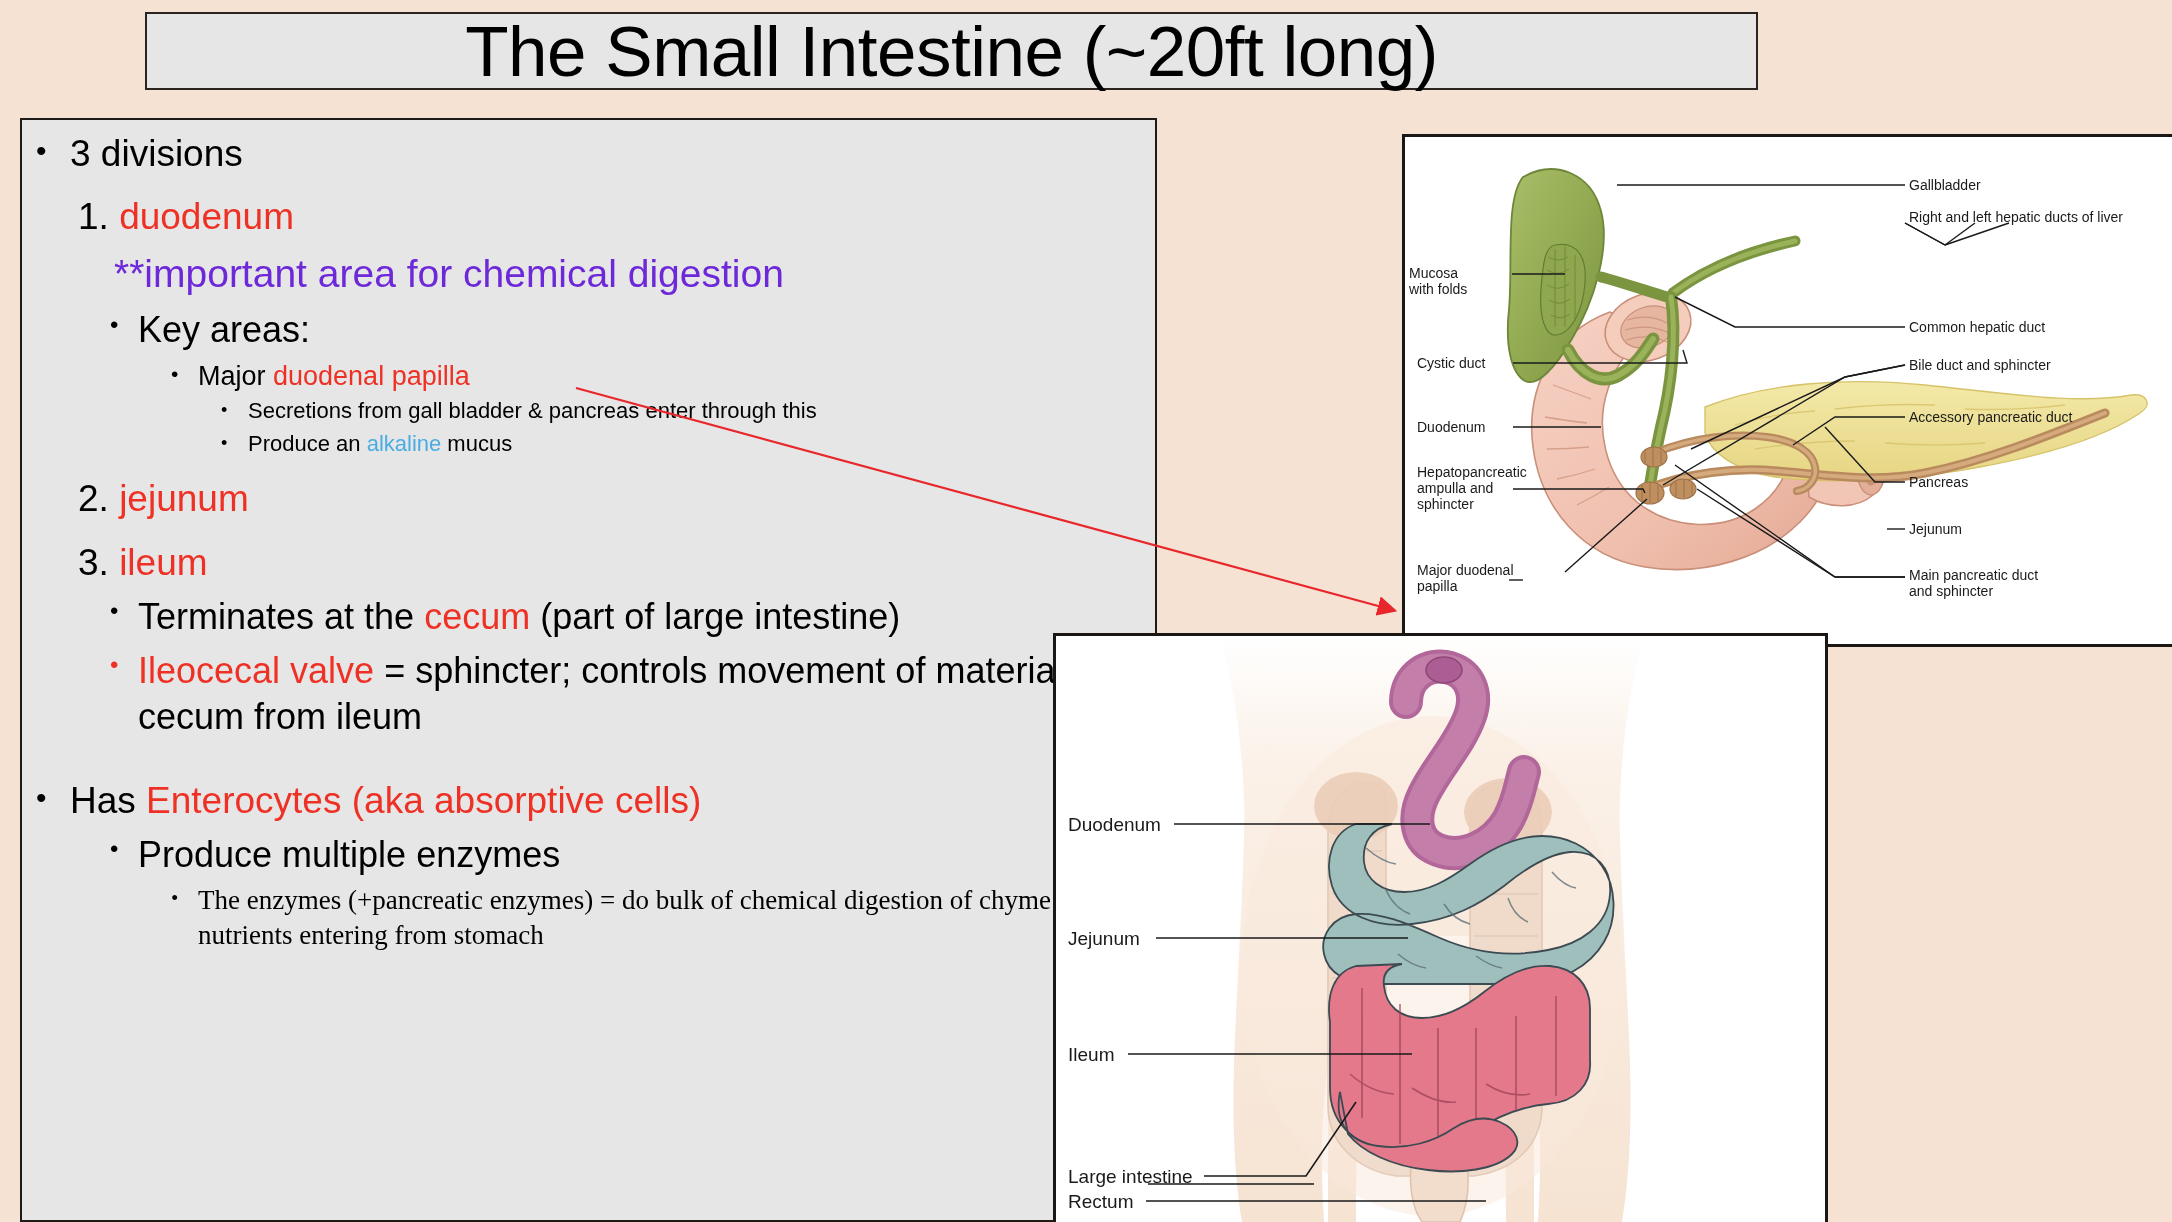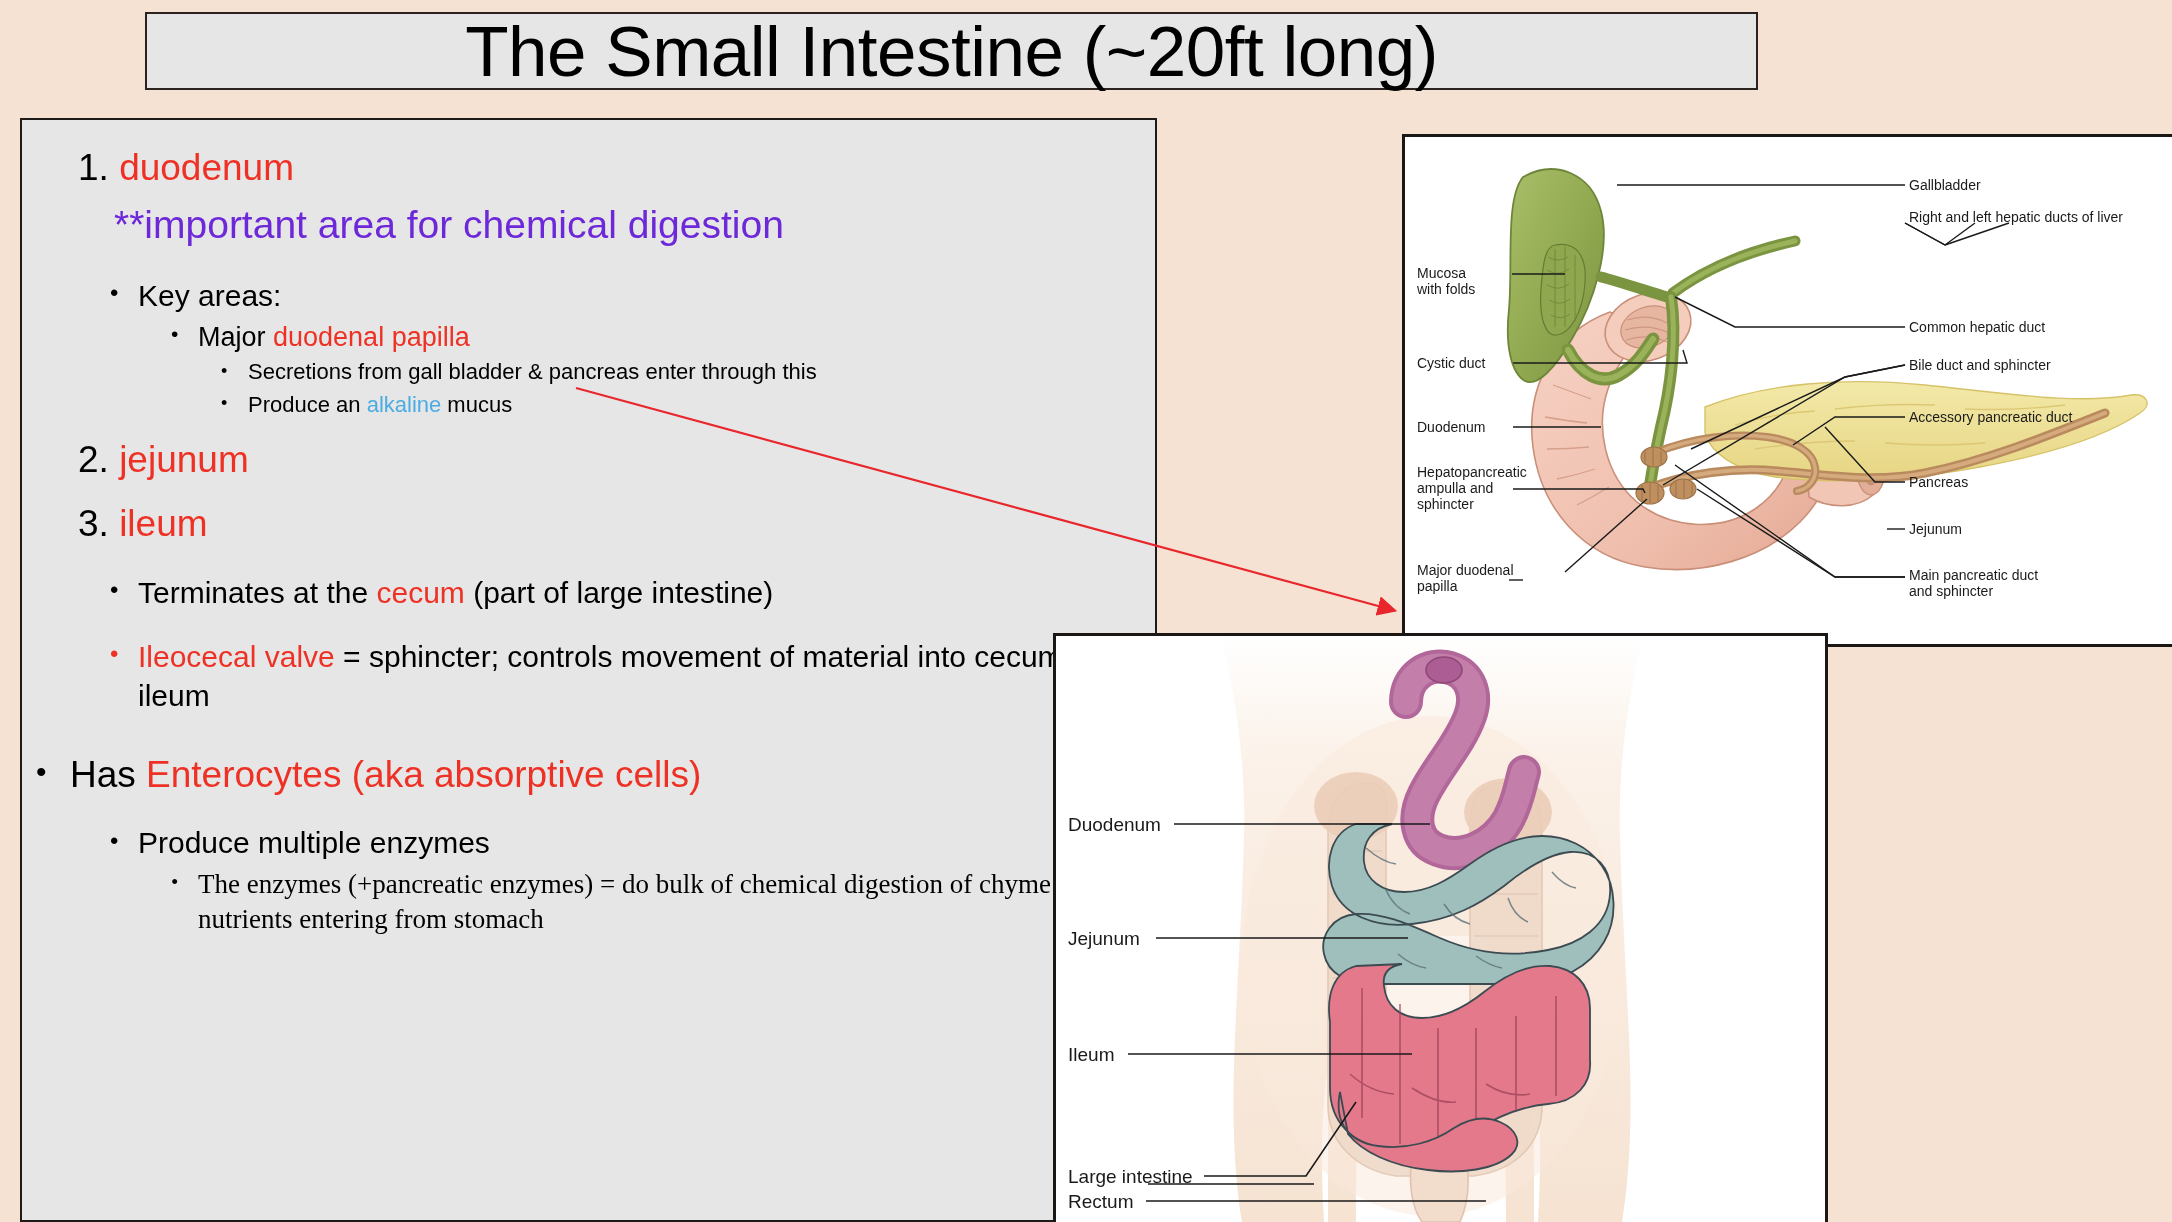--- a/index.html
+++ b/index.html
@@ -86,24 +86,24 @@
     font-size: 39px;
     line-height: 1.3;
     padding-left: 86px;
     margin-top: 8px;
     color: #6d28d9;
   }
   .note.tight { margin-top: 2px; padding-left: 78px; }
 
   
   .lvl2 {
-    font-size: 30px;
+    font-size: 36px;
     line-height: 1.3;
     padding-left: 110px;
-    margin-top: 25px;
+    margin-top: 7px;
     color: #000;
   }
   .lvl2.bullet-dot::before { font-size: 24px; left: 82px; top: 0.06em; }
 
   
   .lvl3 {
     font-size: 27px;
     line-height: 1.28;
     padding-left: 170px;
     margin-top: 5px;
@@ -174,20 +174,23 @@
 </style>
 </head>
 <body>
 
 <div class="title-box">
   <div class="title-text">The Small Intestine (~20ft long)</div>
 </div>
 
 <div class="content-box">
 
+  <div class="li lvl1 bullet-dot">
+    <span>3 divisions</span>
+  </div>
 
   <div class="li lvl-num">
     <span class="num">1.</span>
     <span class="red">duodenum</span>
   </div>
   <div class="li note">**important area for chemical digestion</div>
 
   <div class="li lvl2 bullet-dot">
     <span>Key areas:</span>
   </div>
@@ -318,21 +321,21 @@
       <path d="M500 228 L440 240 L286 312"></path>
       <path d="M500 228 L440 240 L258 348"></path>
       <path d="M500 280 L430 280 L388 308"></path>
       <path d="M500 345 L470 345 L420 290"></path>
       <path d="M500 392 L482 392"></path>
       <path d="M500 440 L430 440 L292 352"></path>
       <path d="M500 440 L430 440 L270 328"></path>
     </g>
   </svg>
 
-  <div class="dlabel" style="left:12px; top:128px;">Mucosa
+  <div class="dlabel" style="left:4px; top:128px;">Mucosa
 with folds</div>
   <div class="dlabel" style="left:12px; top:218px;">Cystic duct</div>
   <div class="dlabel" style="left:12px; top:282px;">Duodenum</div>
   <div class="dlabel" style="left:12px; top:327px;">Hepatopancreatic
 ampulla and
 sphincter</div>
   <div class="dlabel" style="left:12px; top:425px;">Major duodenal
 papilla</div>
 
   <div class="dlabel" style="left:504px; top:40px;">Gallbladder</div>

